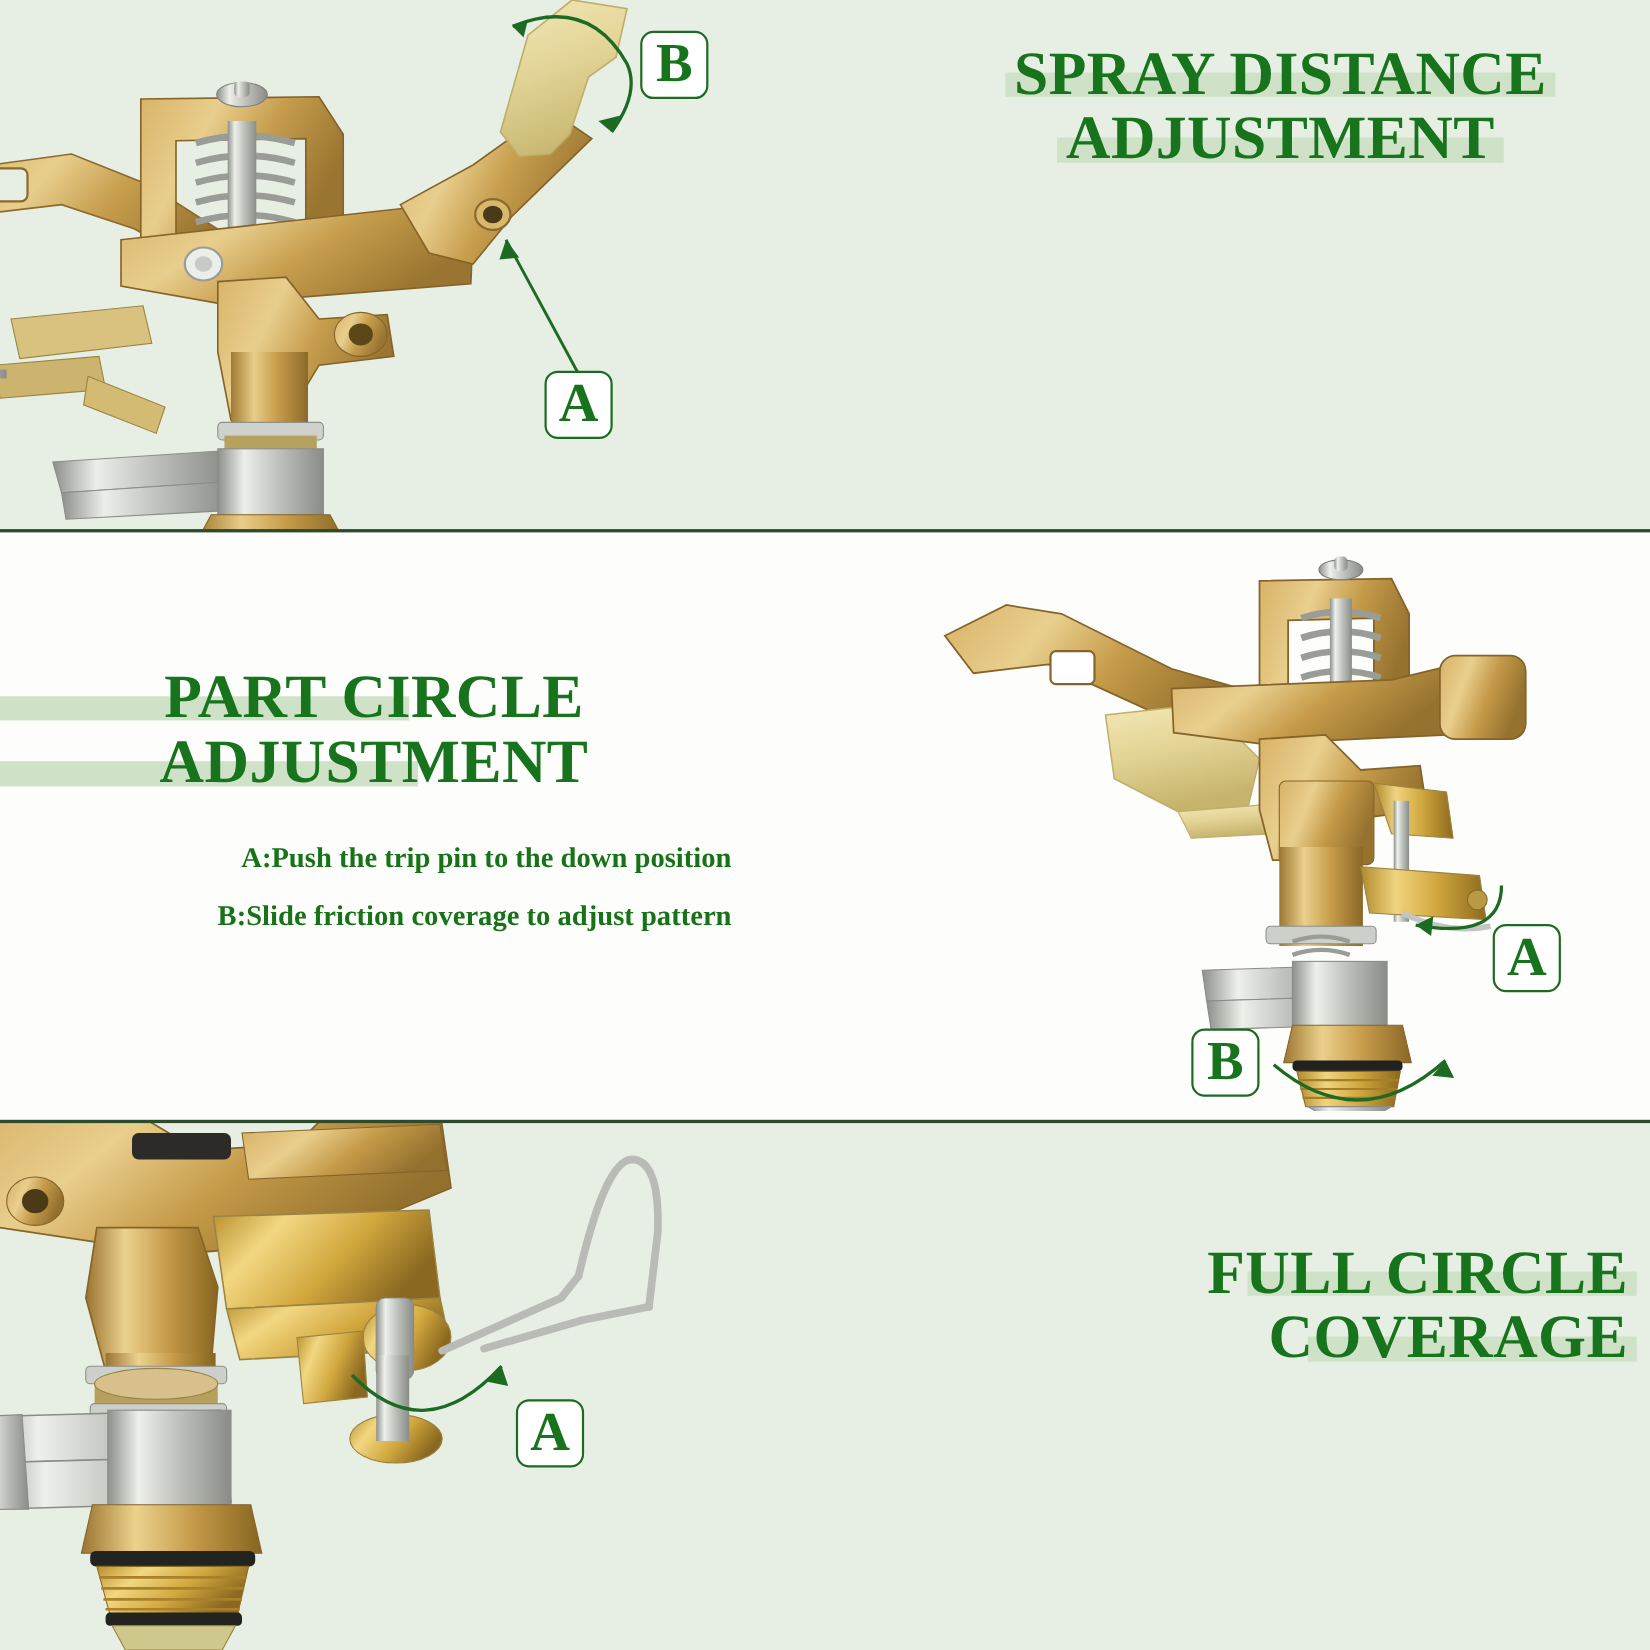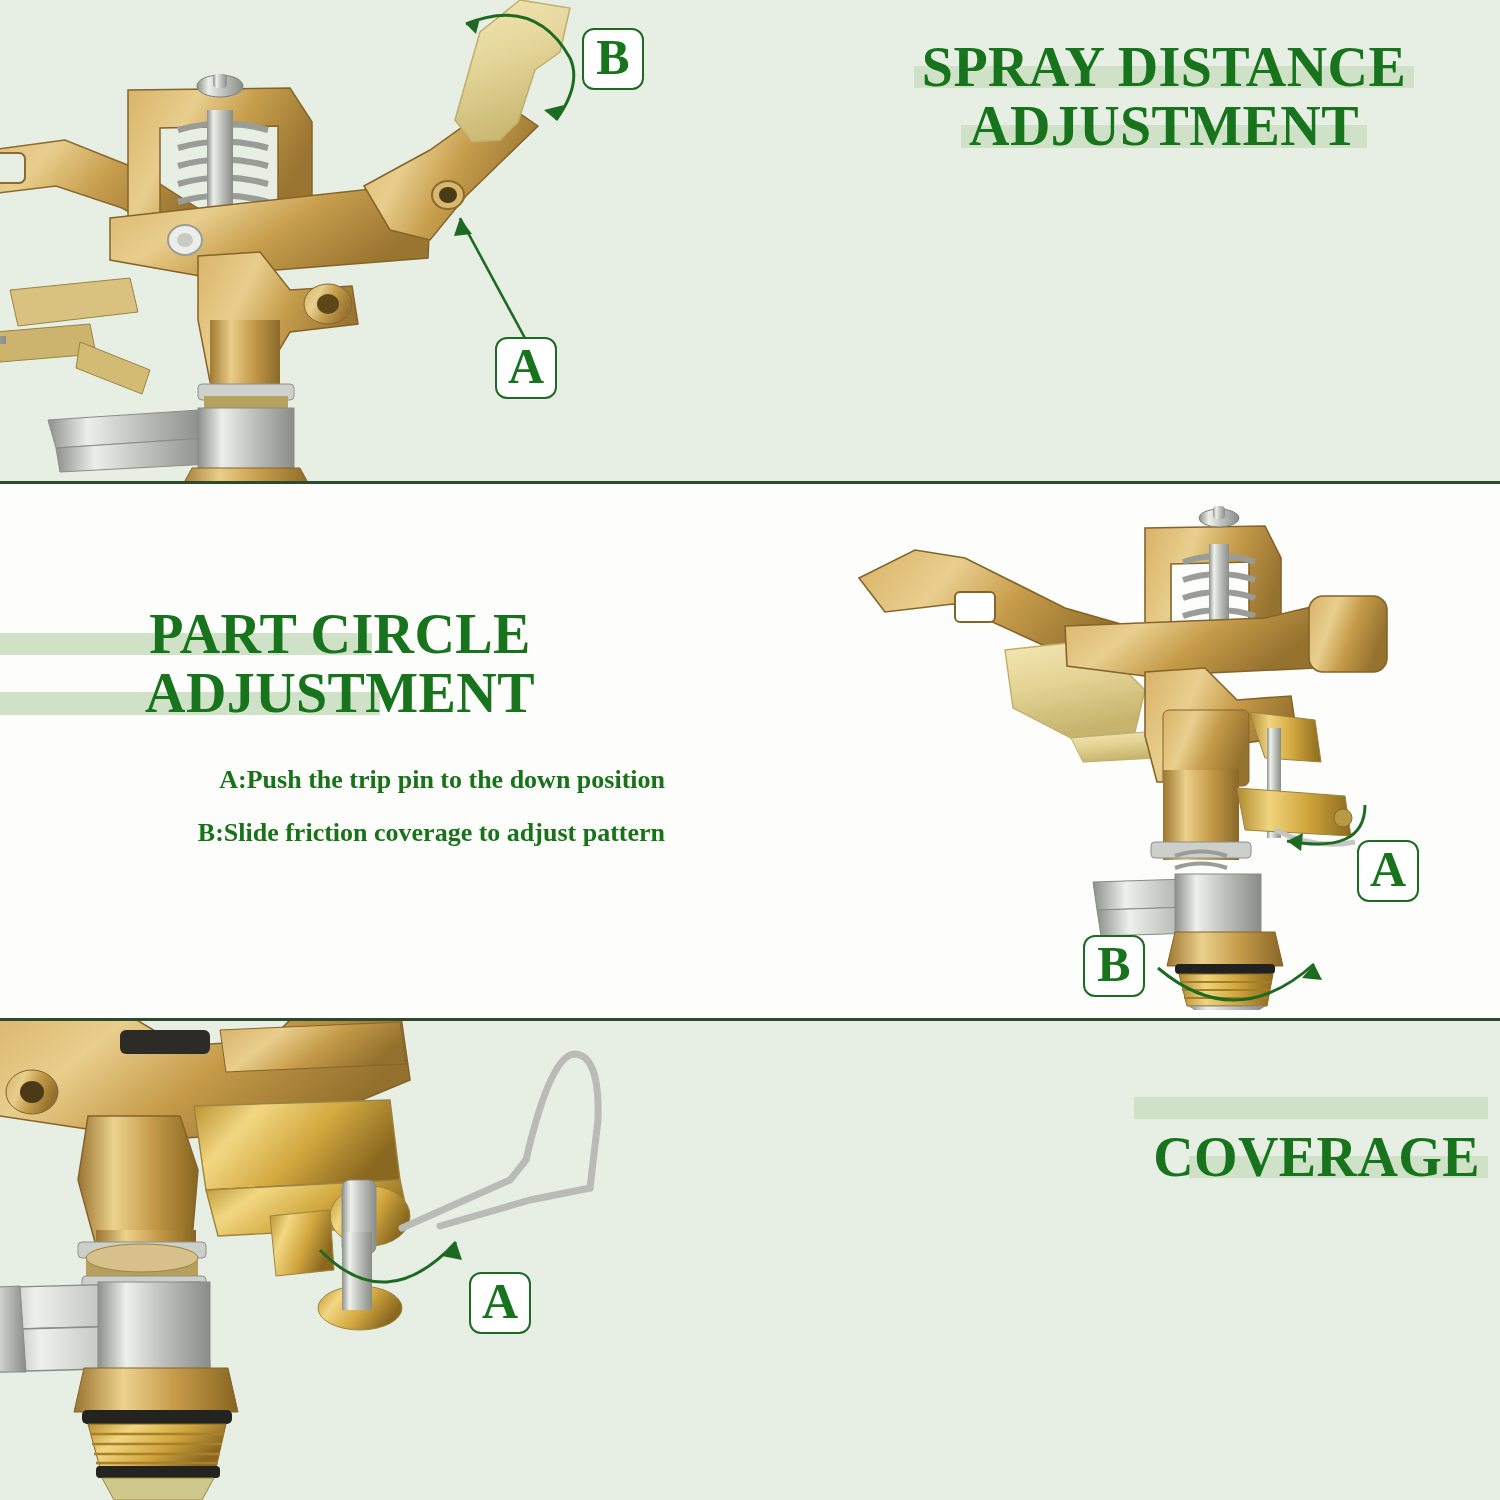--- a/index.html
+++ b/index.html
@@ -328,21 +328,21 @@
     <path d="M174 34 L162 48 L182 50 Z" fill="#1d6b23"></path>
   </svg>
 
   <div class="badge" id="badge-p2-a">A</div>
   <div class="badge" id="badge-p2-b">B</div>
 
   <div class="divider" id="divider-2"></div>
 
   <section class="panel" id="panel-3">
     <div class="textblock title" id="p3-title">
-      <span class="tline"><span class="hl" style="right: -8px; left: auto; width: 354.484px;"></span></span>
+      <span class="tline"><span class="hl" style="right: -8px; left: auto; width: 354.484px;"></span><span class="txt">FULL CIRCLE</span></span>
       <span class="tline l2"><span class="hl" style="right: -8px; left: auto; width: 298.797px;"></span><span class="txt">COVERAGE</span></span>
     </div>
   </section>
 
   <svg class="photo" id="photo-3" viewBox="0 0 660 480">
     <defs>
       <linearGradient id="br3" x1="0" y1="0" x2="1" y2="0.35">
         <stop offset="0%" stop-color="#d6b066"></stop>
         <stop offset="35%" stop-color="#e9ce8c"></stop>
         <stop offset="64%" stop-color="#c59b49"></stop>

